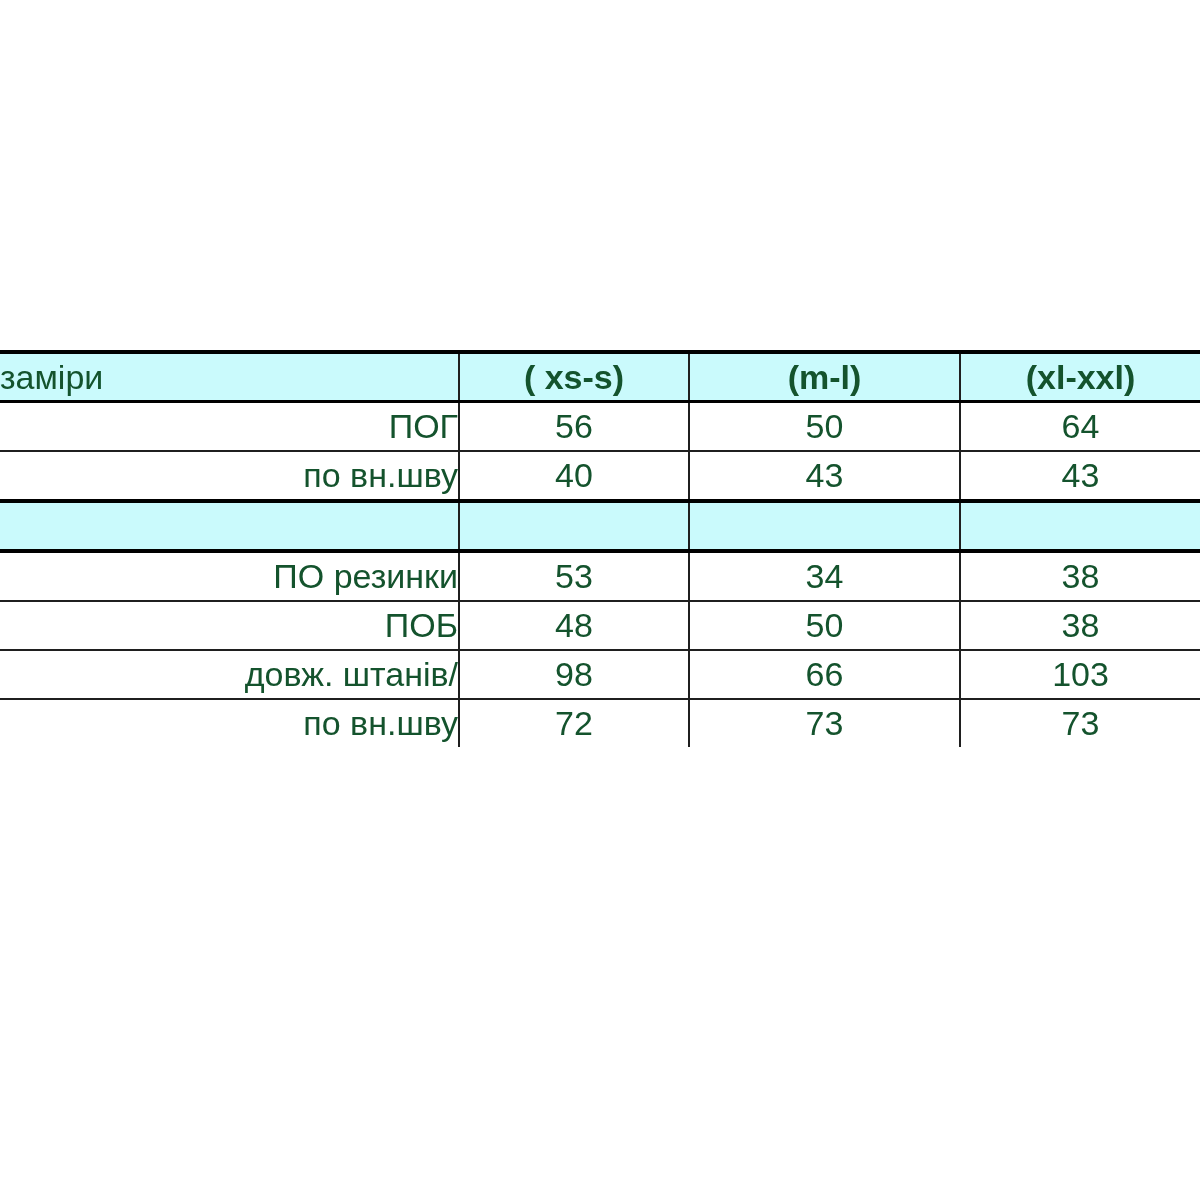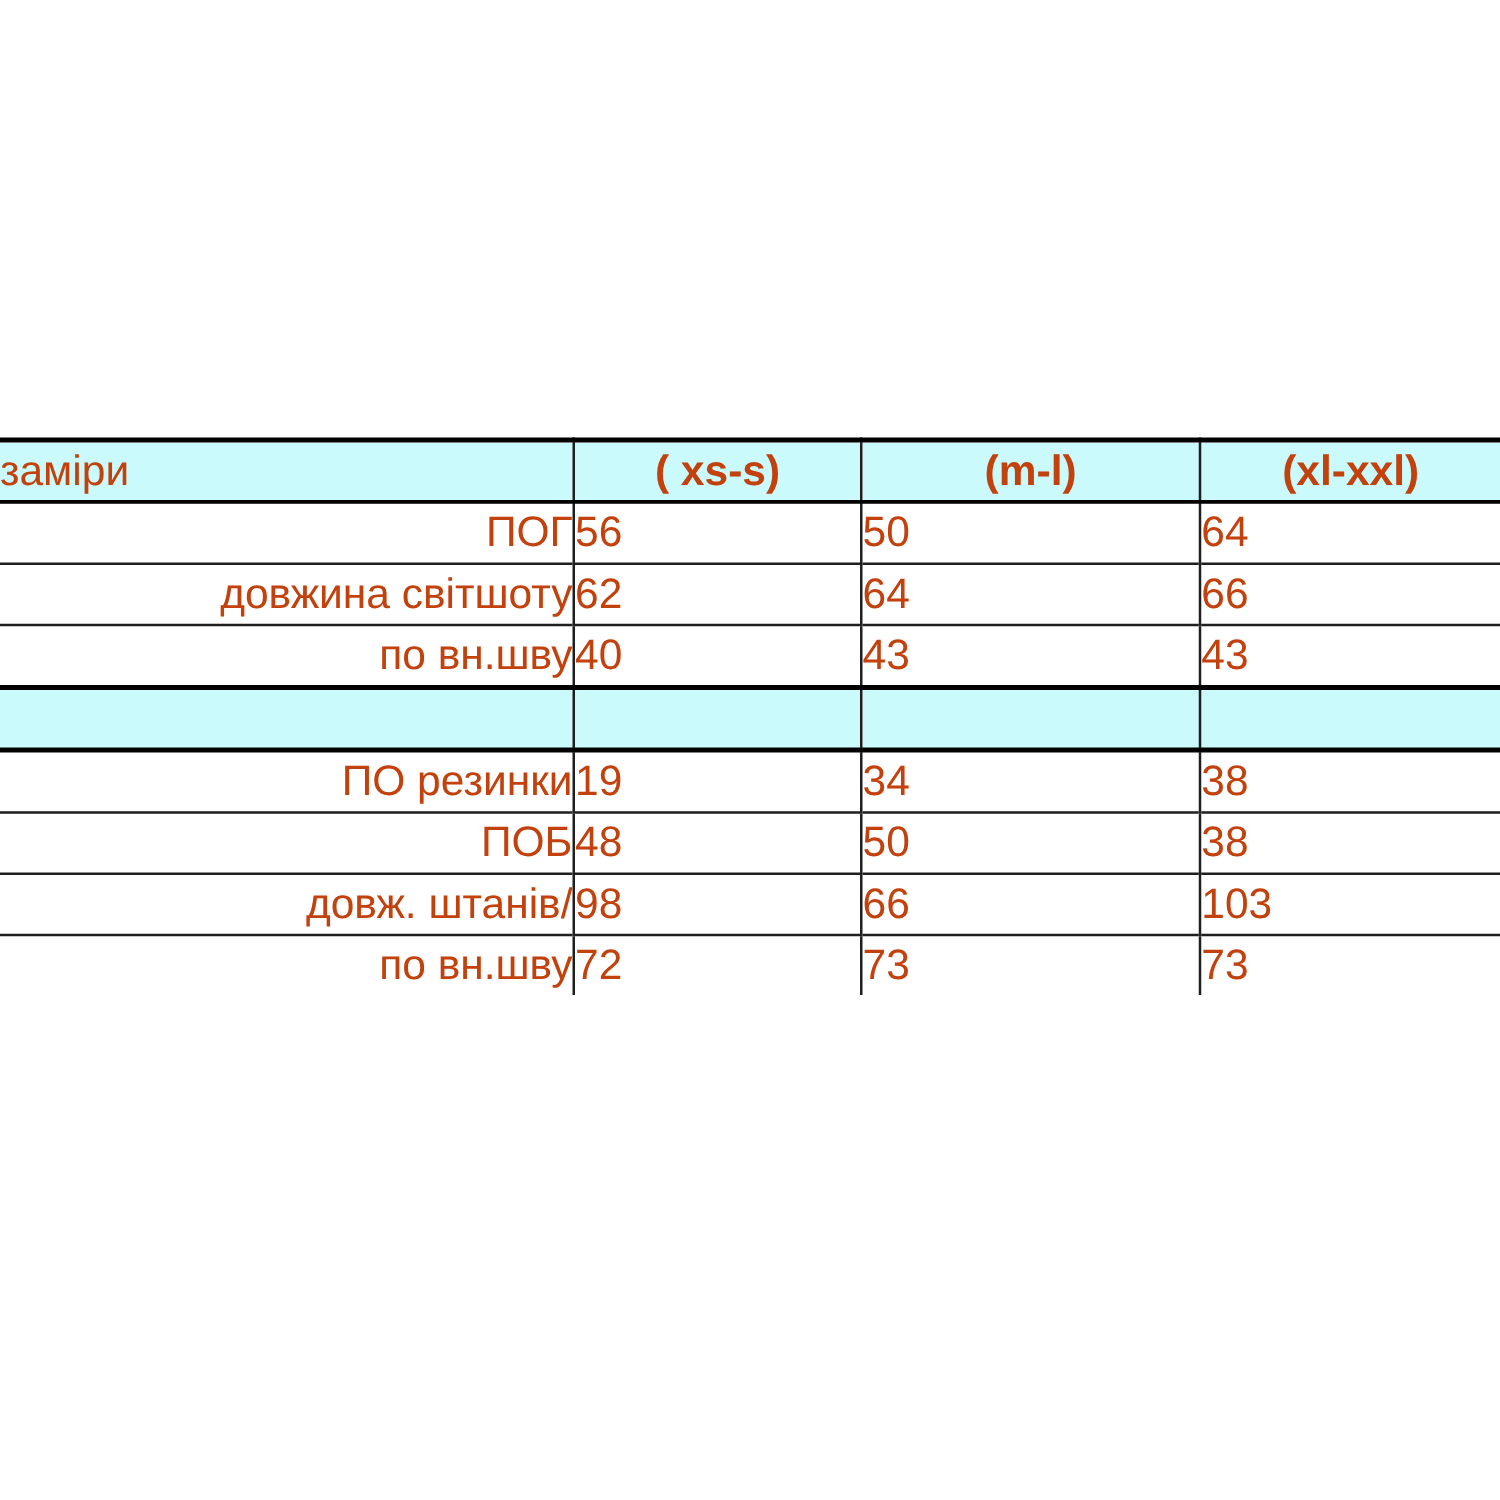--- a/index.html
+++ b/index.html
@@ -6,21 +6,21 @@
     margin: 0;
     padding: 0;
     background: #ffffff;
   }
   .canvas {
     position: relative;
     width: 1200px;
     height: 1200px;
     background: #ffffff;
     font-family: "Liberation Sans", sans-serif;
-    color: #c2410c;
+    color: #14532d;
     overflow: hidden;
   }
   table.size-table {
     position: absolute;
     top: 350px;
     left: 0;
     width: 1200px;
     border-collapse: collapse;
     table-layout: fixed;
   }
@@ -34,21 +34,21 @@
     overflow: hidden;
   }
   table.size-table td:last-child {
     border-right: none;
   }
   td.label-cell {
     text-align: right;
     padding-left: 8px;
   }
   td.num-cell {
-    text-align: left;
+    text-align: center;
   }
   tr.header-row {
     background: #cafafc;
     border-top: 4px solid #000000;
     border-bottom: 3px solid #000000;
   }
   tr.header-row td {
     height: 46px;
     line-height: 46px;
     font-weight: bold;
@@ -94,43 +94,37 @@
         <td class="num-cell">(m-l)</td>
         <td class="num-cell">(xl-xxl)</td>
       </tr>
 
       <tr class="data-row">
         <td class="label-cell">ПОГ</td>
         <td class="num-cell">56</td>
         <td class="num-cell">50</td>
         <td class="num-cell">64</td>
       </tr>
-      <tr class="data-row">
-        <td class="label-cell">довжина світшоту</td>
-        <td class="num-cell">62</td>
-        <td class="num-cell">64</td>
-        <td class="num-cell">66</td>
-      </tr>
       <tr class="data-row thick-bottom">
         <td class="label-cell">по вн.шву</td>
         <td class="num-cell">40</td>
         <td class="num-cell">43</td>
         <td class="num-cell">43</td>
       </tr>
 
       <tr class="separator-row">
         <td class="label-cell"></td>
         <td class="num-cell"></td>
         <td class="num-cell"></td>
         <td class="num-cell"></td>
       </tr>
 
       <tr class="data-row">
         <td class="label-cell">ПО резинки</td>
-        <td class="num-cell">19</td>
+        <td class="num-cell">53</td>
         <td class="num-cell">34</td>
         <td class="num-cell">38</td>
       </tr>
       <tr class="data-row">
         <td class="label-cell">ПОБ</td>
         <td class="num-cell">48</td>
         <td class="num-cell">50</td>
         <td class="num-cell">38</td>
       </tr>
       <tr class="data-row">

